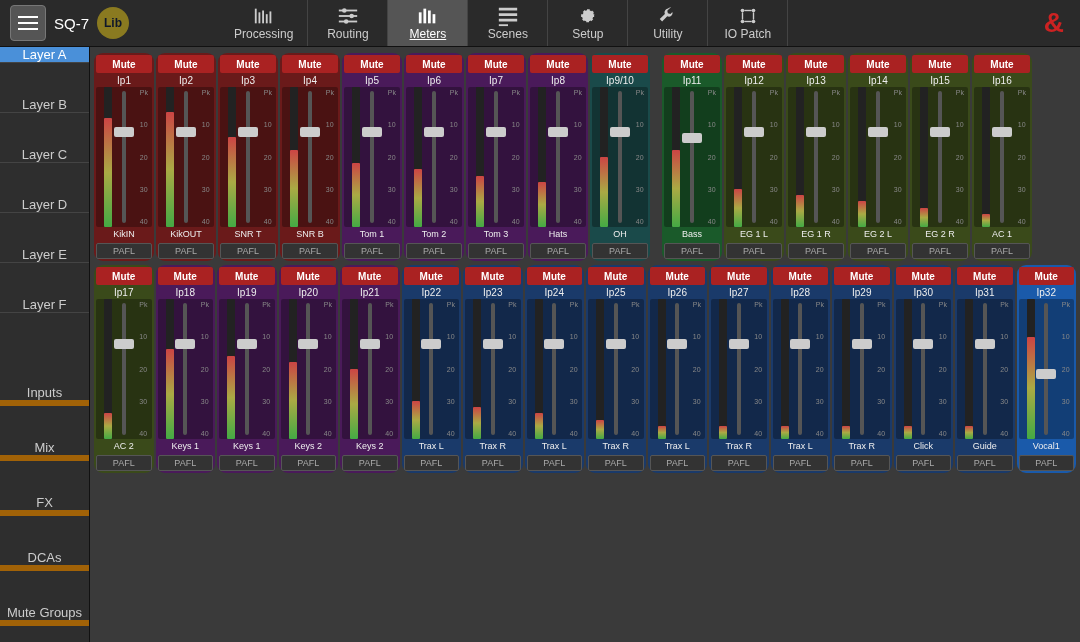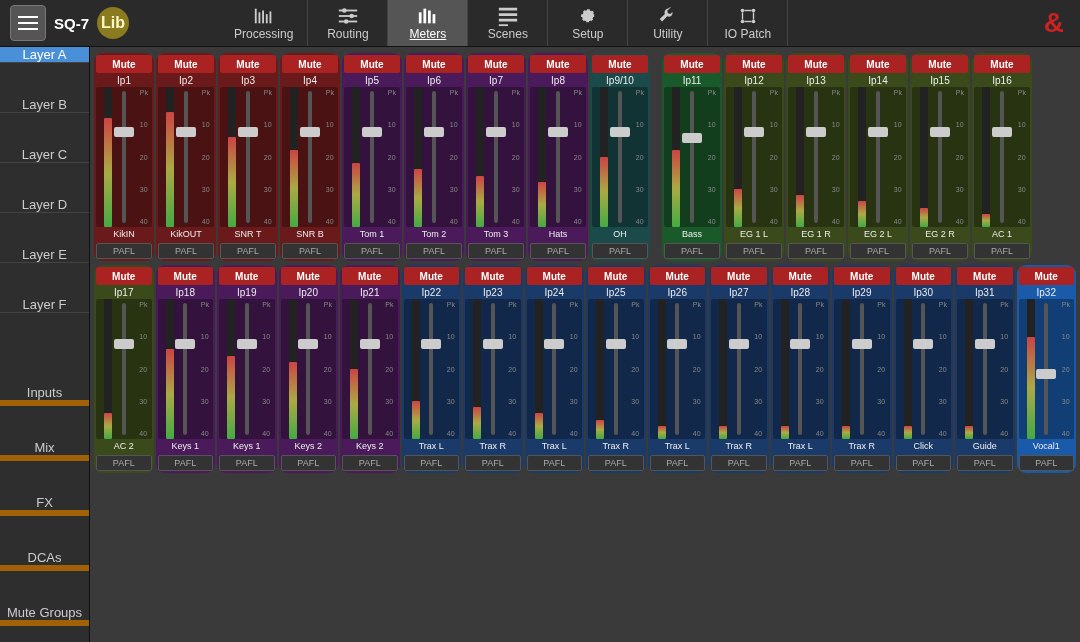--- a/index.html
+++ b/index.html
@@ -34,28 +34,28 @@
       background: #555;
       border: 1px solid #777;
       border-radius: 4px;
       display: flex; align-items: center; justify-content: center;
       cursor: pointer;
     }
     .hamburger-btn svg { width: 20px; height: 20px; fill: white; }
     .device-name {
       color: white;
       font-size: 15px;
-      font-weight: bold;
+      font-weight: normal;
     }
     .lib-btn {
       width: 32px; height: 32px;
       background: #8a7a20;
       border-radius: 50%;
       display: flex; align-items: center; justify-content: center;
-      color: #fef9c3; font-size: 16px; font-weight: bold;
+      color: #0f172a; font-size: 12px; font-weight: bold;
       cursor: pointer;
     }
     .nav-tabs {
       display: flex;
       align-items: stretch;
       flex: 1;
     }
     .nav-tab {
       display: flex;
       flex-direction: column;

